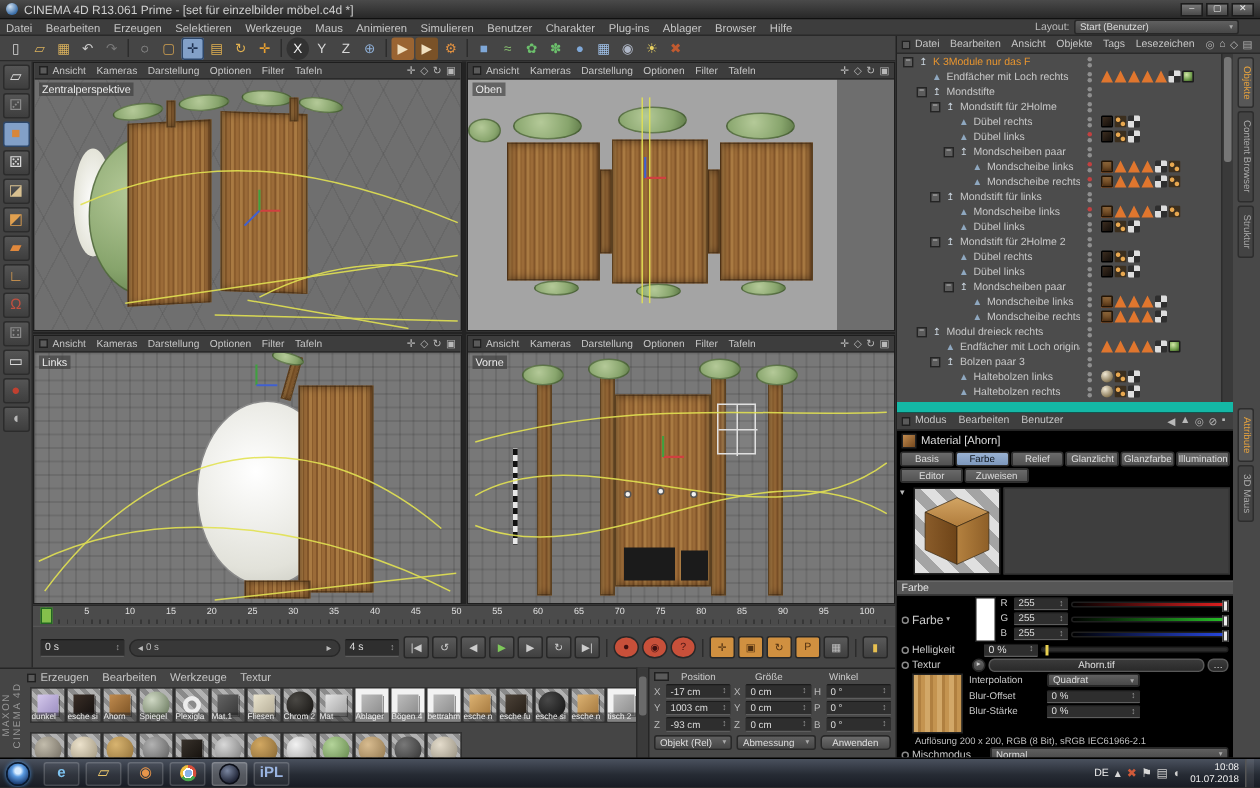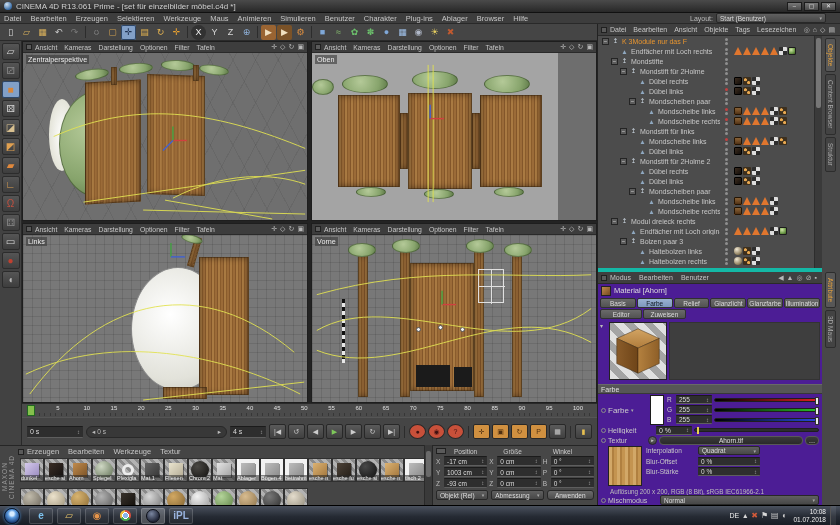--- a/index.html
+++ b/index.html
@@ -132,21 +132,21 @@
   .tag.ball{border-radius:50%;background:radial-gradient(circle at 35% 30%,#f0e8d4,#8a7a58 70%,#342c1c)}
   .treescroll{position:absolute;left:216px;top:12px;width:8px;height:232px;background:#3a3a3a;border-left:1px solid #2d2d2d}
   .sthumb{position:absolute;left:1px;top:2px;width:5px;height:70px;background:#767676;border-radius:2px}
   .vtabs{position:absolute;right:0;width:19px;display:flex;flex-direction:column;gap:2px;padding-top:2px;align-items:center}
   .vtabs.top{top:12px;height:232px}
   .vtabs.bot{top:246px;bottom:0}
   .vtab{writing-mode:vertical-rl;font-size:6.5px;color:#aaa;background:#434343;border:1px solid #2d2d2d;
         padding:5px 1px;border-radius:2px;white-space:nowrap}
   .vtab.active{color:#e8a33d;background:#575757}
   
-  .attr{position:absolute;left:0;top:244px;width:224px;bottom:0;background:#4c1d95;border-top:4px solid #14b8a6;overflow:hidden}
+  .attr{position:absolute;left:0;top:244px;width:224px;bottom:0;background:#000000;border-top:7px solid #14b8a6;overflow:hidden}
   .ammenu{height:12px;display:flex;align-items:center;padding:0 3px;background:#3f3f3f;border-bottom:1px solid #2a2a2a}
   .ammenu .mitem{font-size:7px;margin-right:8px}
   .amhead{height:13px;display:flex;align-items:center;gap:3px;padding:0 3px;font-size:7.5px;color:#ddd}
   .matmini{width:10px;height:10px;background:linear-gradient(135deg,#c08a4e,#74481e);border:1px solid #222}
   .atabs{display:flex;padding:0 2px;gap:1px;margin-top:1px}
   .atab{flex:1;height:10px;background:linear-gradient(#6a6a6a,#525252);border:1px solid #303030;border-radius:2px;
         font-size:6.5px;color:#ddd;display:flex;align-items:center;justify-content:center;white-space:nowrap;overflow:hidden}
   .atab.active{background:linear-gradient(#9ab2d2,#7d98bd);color:#101820}
   .aprev{height:64px;display:flex;padding:3px 2px;gap:2px}
   .prevarrow{font-size:6px;color:#bbb;width:7px}

